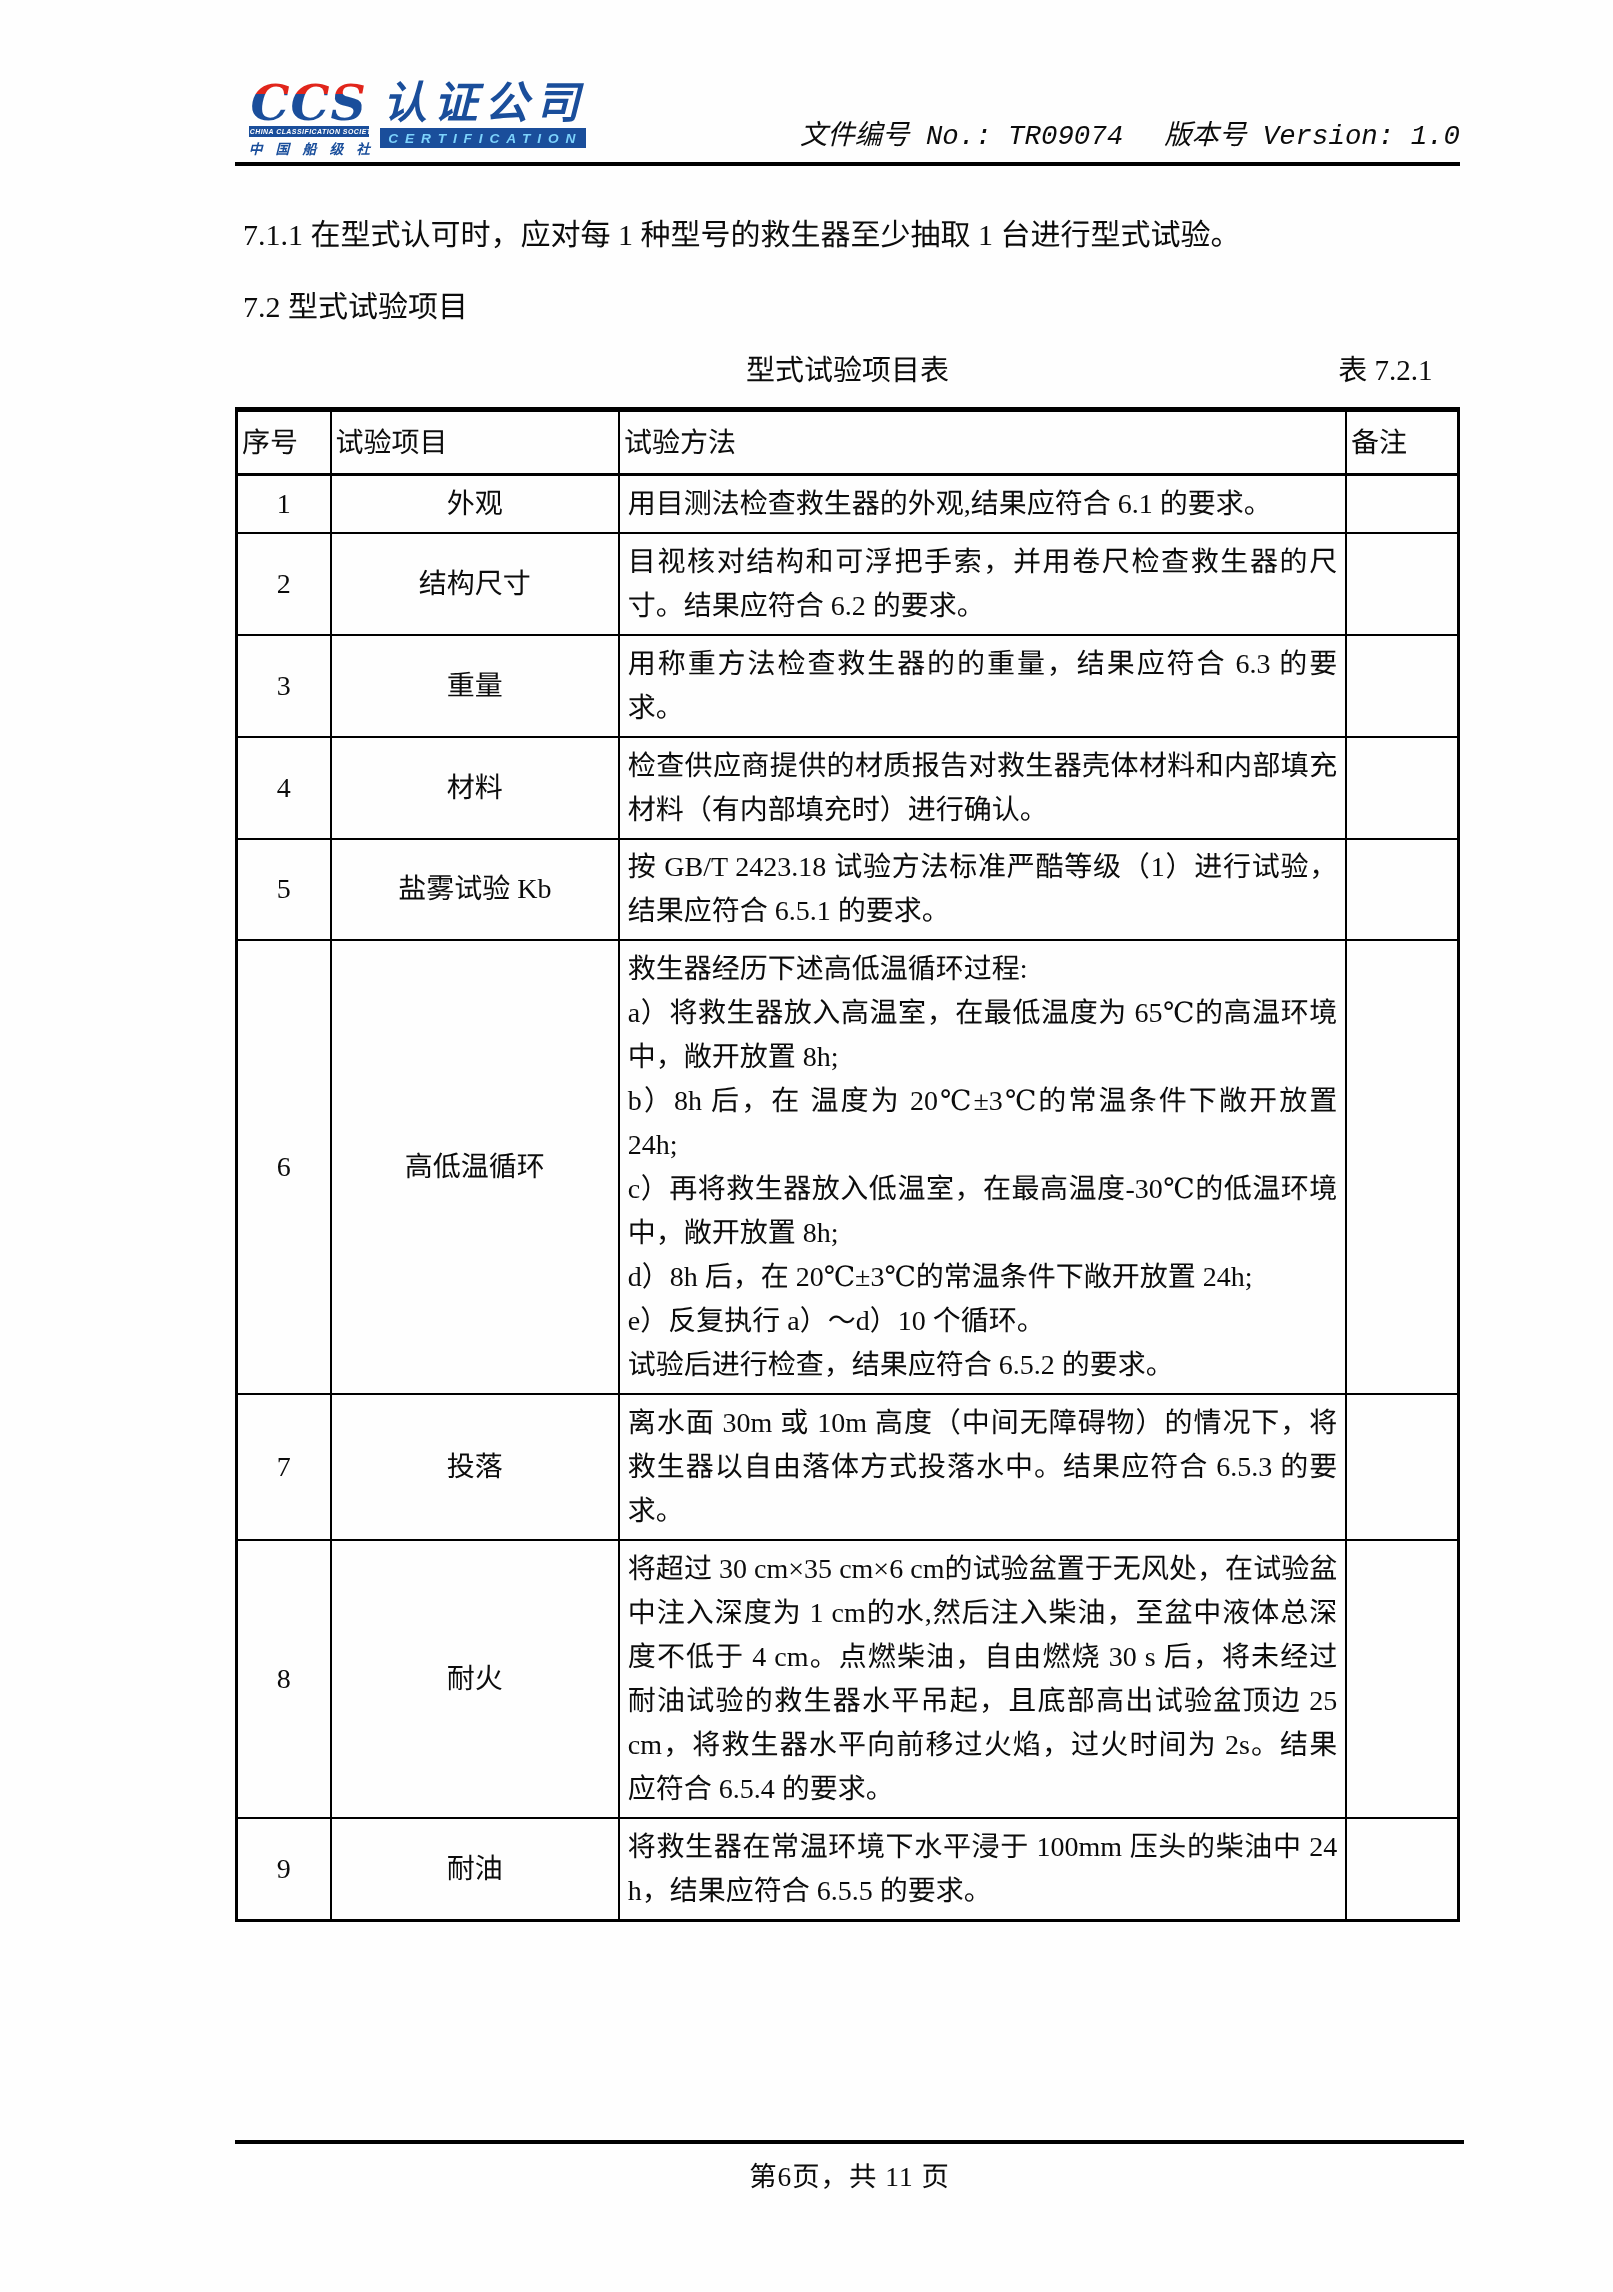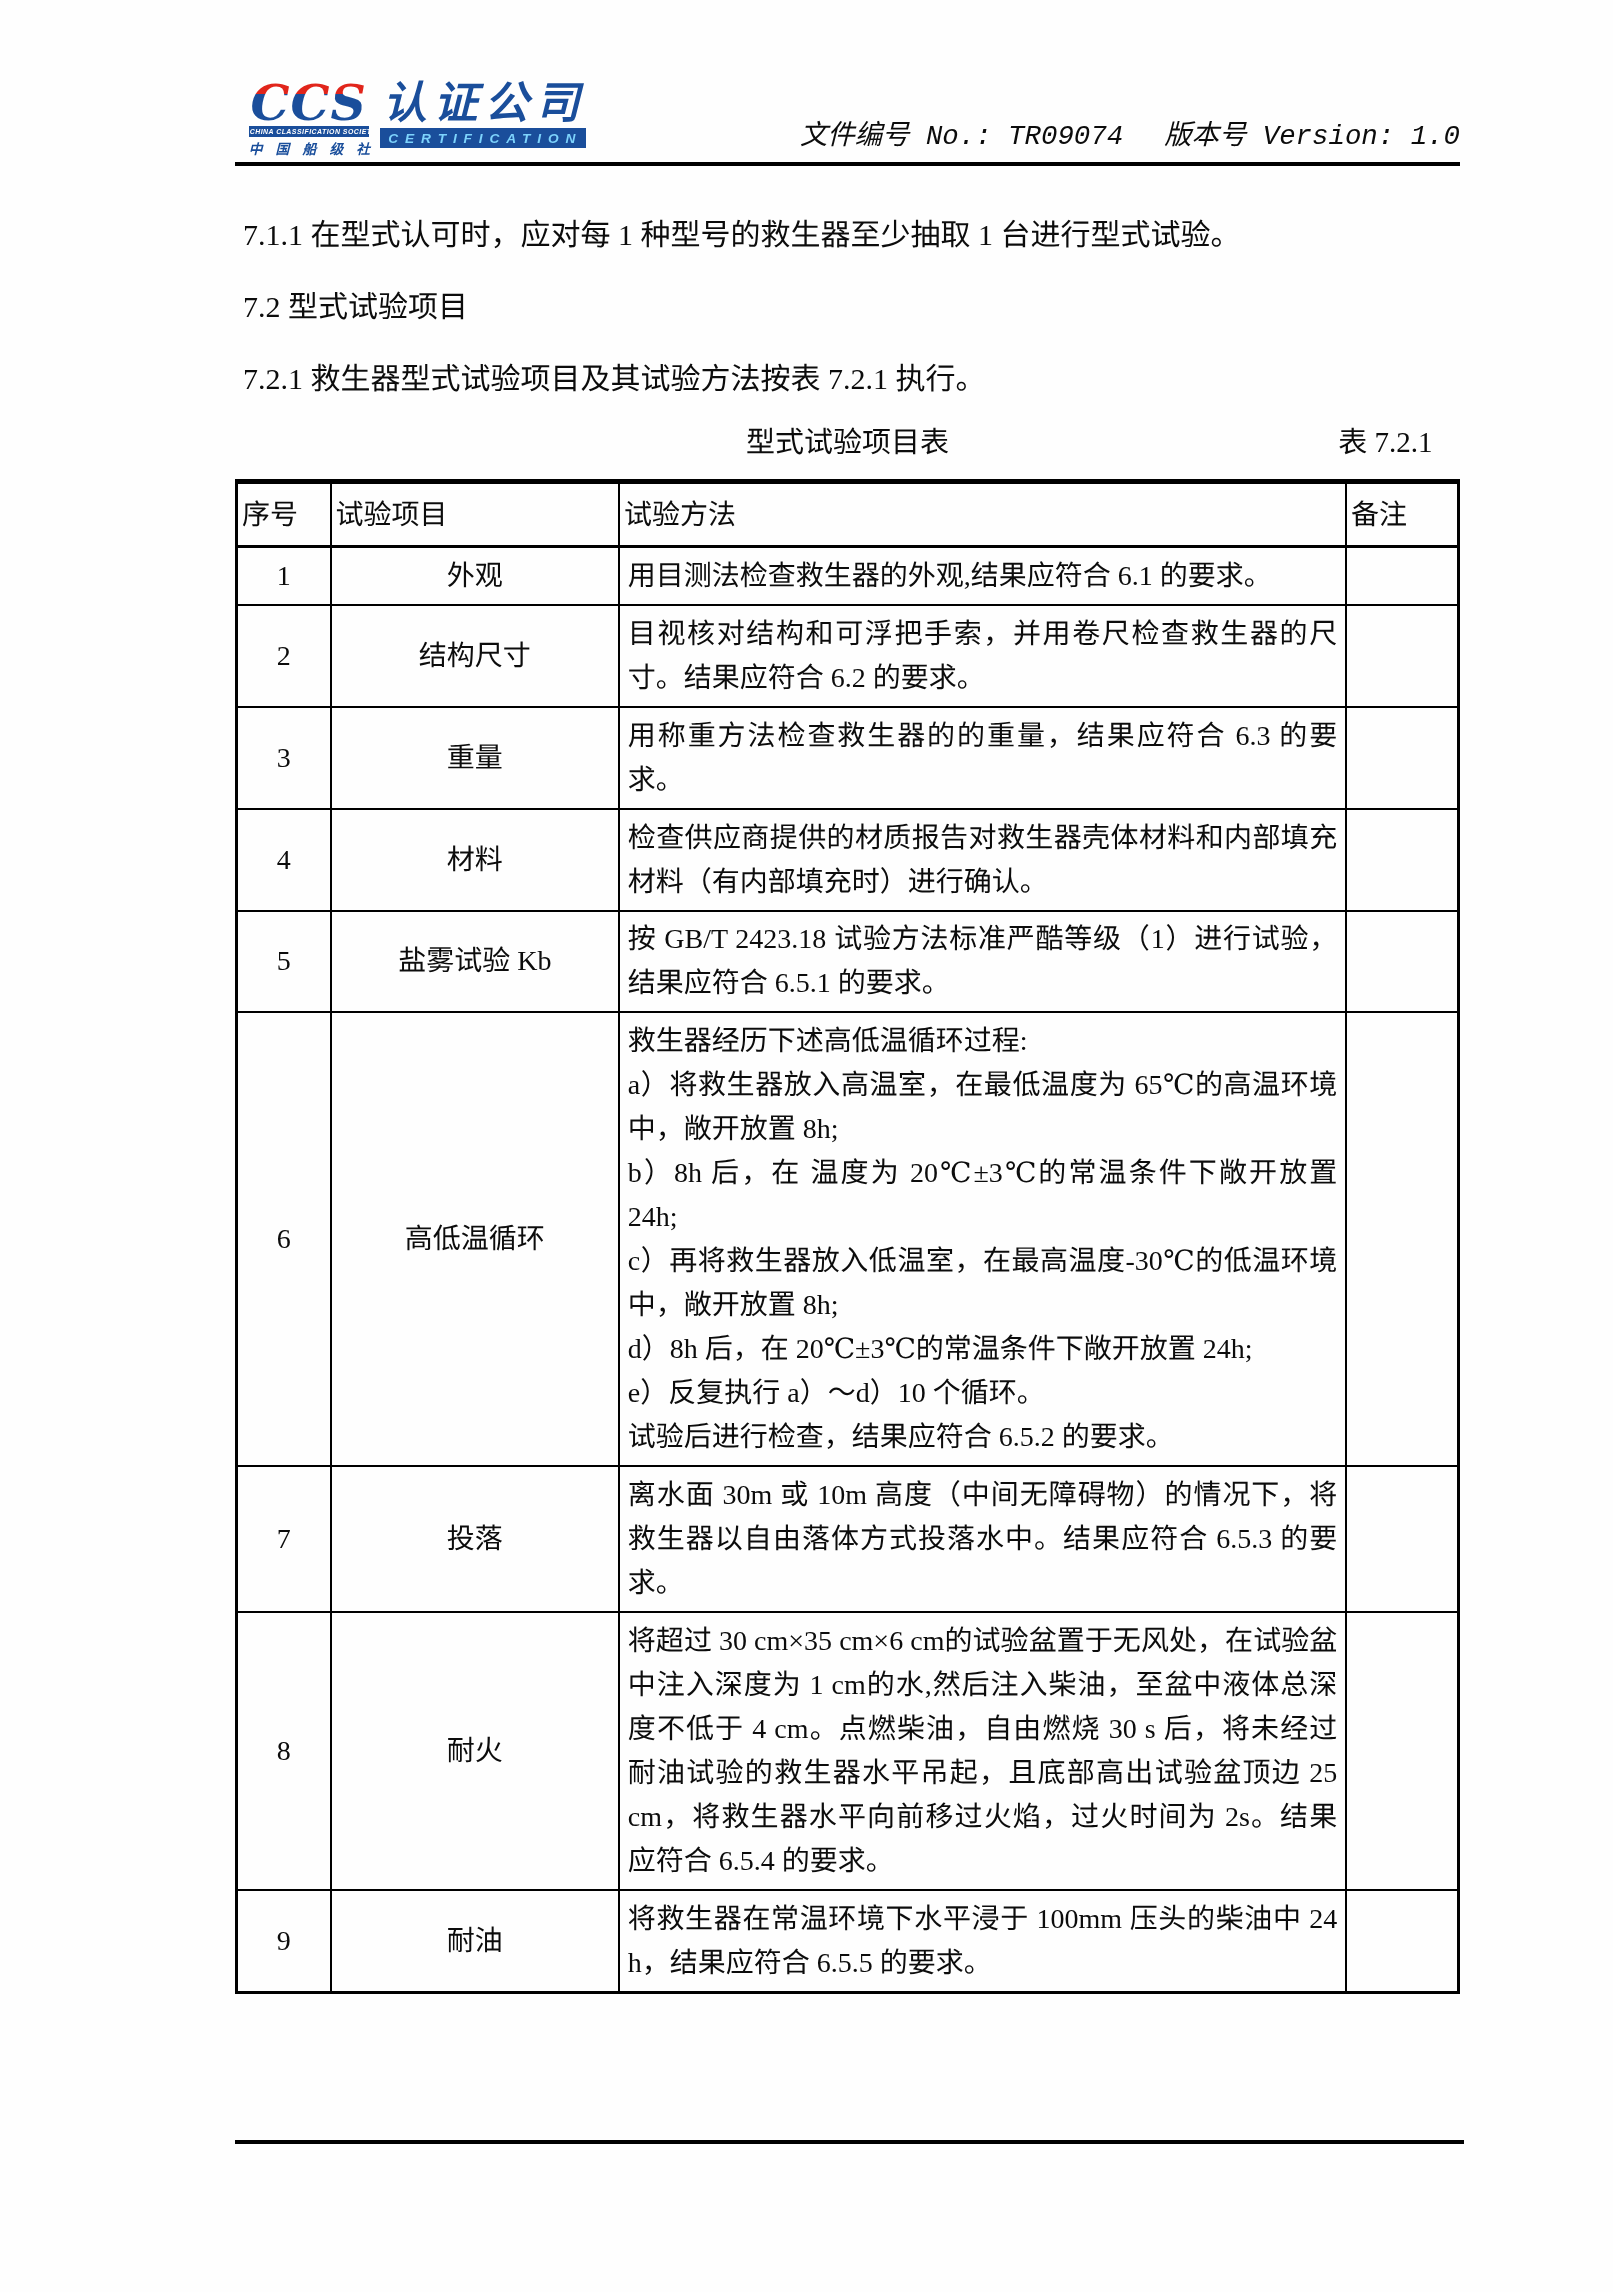--- a/index.html
+++ b/index.html
@@ -113,21 +113,20 @@
     <div class="doc-info">
       <span>文件编号 No.: TR09074</span><span class="gap"></span><span>版本号 Version: 1.0</span>
     </div>
   </header>
   <div class="header-rule"></div>
 
   <main>
     <div class="paras">
       <p class="para">7.1.1 在型式认可时，应对每 1 种型号的救生器至少抽取 1 台进行型式试验。</p>
       <p class="para">7.2 型式试验项目</p>
-      <p class="para">7.2.1 救生器型式试验项目及其试验方法按表 7.2.1 执行。</p>
     </div>
 
     <div class="caption-row">
       <span class="caption">型式试验项目表</span>
       <span class="caption-ref">表 7.2.1</span>
     </div>
 
     <table class="spec">
       <colgroup>
         <col style="width:7.7%">
@@ -203,16 +202,17 @@
           <td class="c-item">耐油</td>
           <td class="c-method">将救生器在常温环境下水平浸于 100mm 压头的柴油中 24 h，结果应符合 6.5.5 的要求。</td>
           <td class="c-note"></td>
         </tr>
       </tbody>
     </table>
   </main>
 
   <footer class="footer">
     <div class="footer-rule"></div>
+    <div class="page-num">第6页，共 11 页</div>
   </footer>
 
 </div>
 
 
 </body></html>

